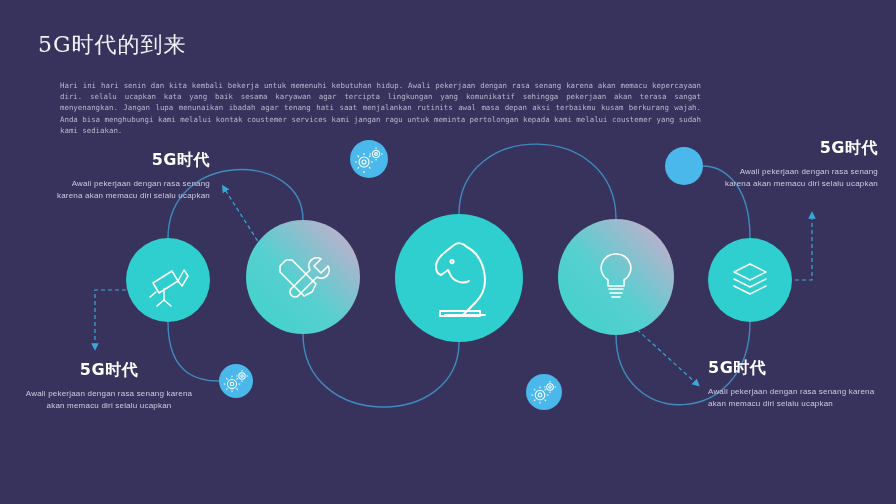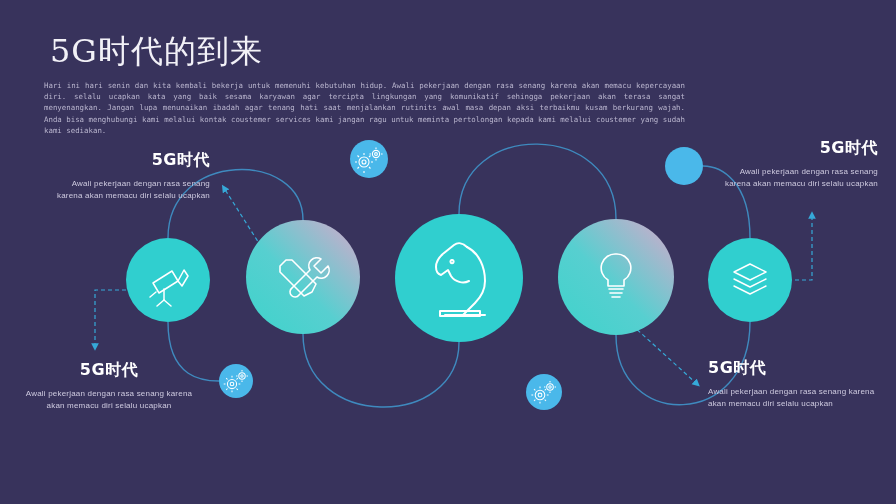--- a/index.html
+++ b/index.html
@@ -6,27 +6,27 @@
   body{
     width:896px;height:504px;overflow:hidden;
     background:#38335c;
     font-family:"DejaVu Sans Mono", monospace;
     position:relative;
   }
   .slide{position:absolute;inset:0;}
 
   
   .title{
-    position:absolute;left:50px;top:30px;
+    position:absolute;left:38px;top:30px;
     font-family:"DejaVu Serif", serif;
-    font-size:32px;color:#f2f1f7;letter-spacing:1px;
+    font-size:22px;color:#f2f1f7;letter-spacing:1px;
     font-weight:400;
   }
   .paragraph{
-    position:absolute;left:44px;top:80px;width:641px;
+    position:absolute;left:60px;top:80px;width:641px;
     font-family:"DejaVu Sans Mono", monospace;
     font-size:7.4px;line-height:11.2px;
     color:#b9b5ce;
     text-align:justify;
     letter-spacing:0px;
   }
 
   
   svg.canvas{position:absolute;left:0;top:0;width:896px;height:504px;}
 

